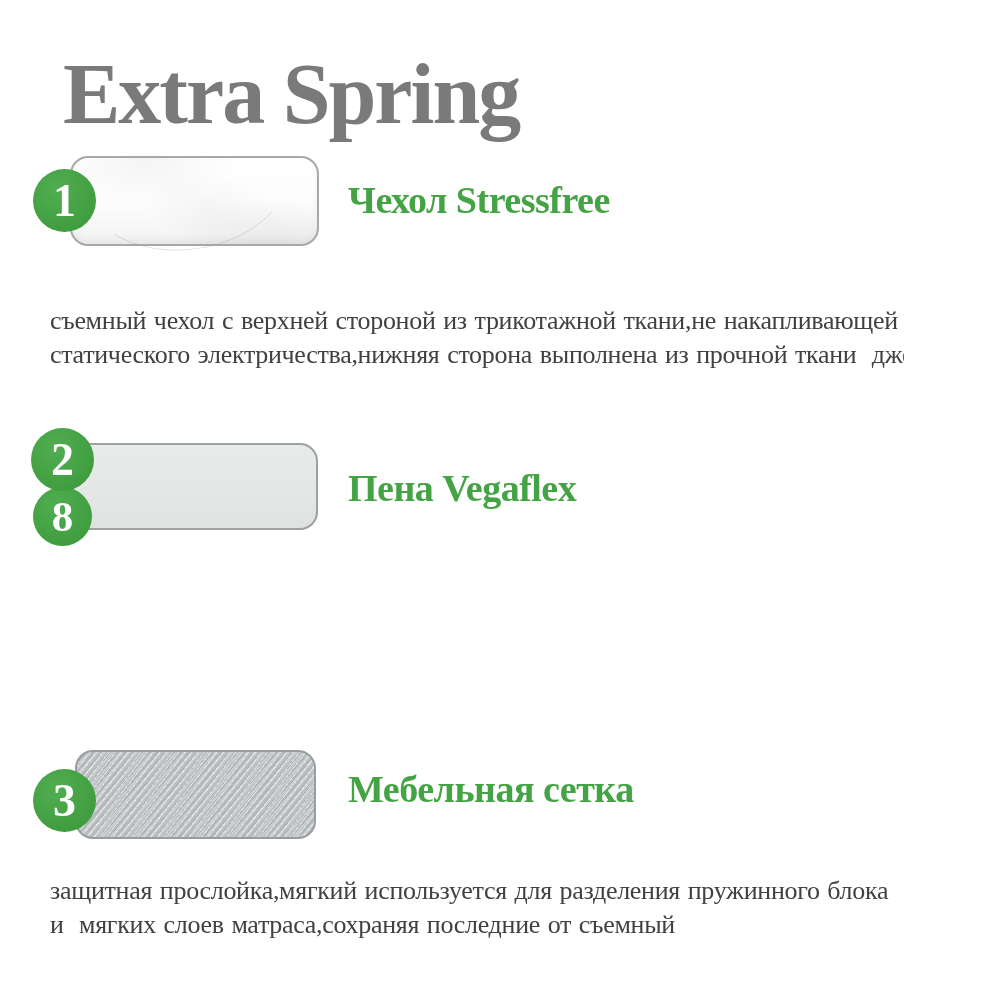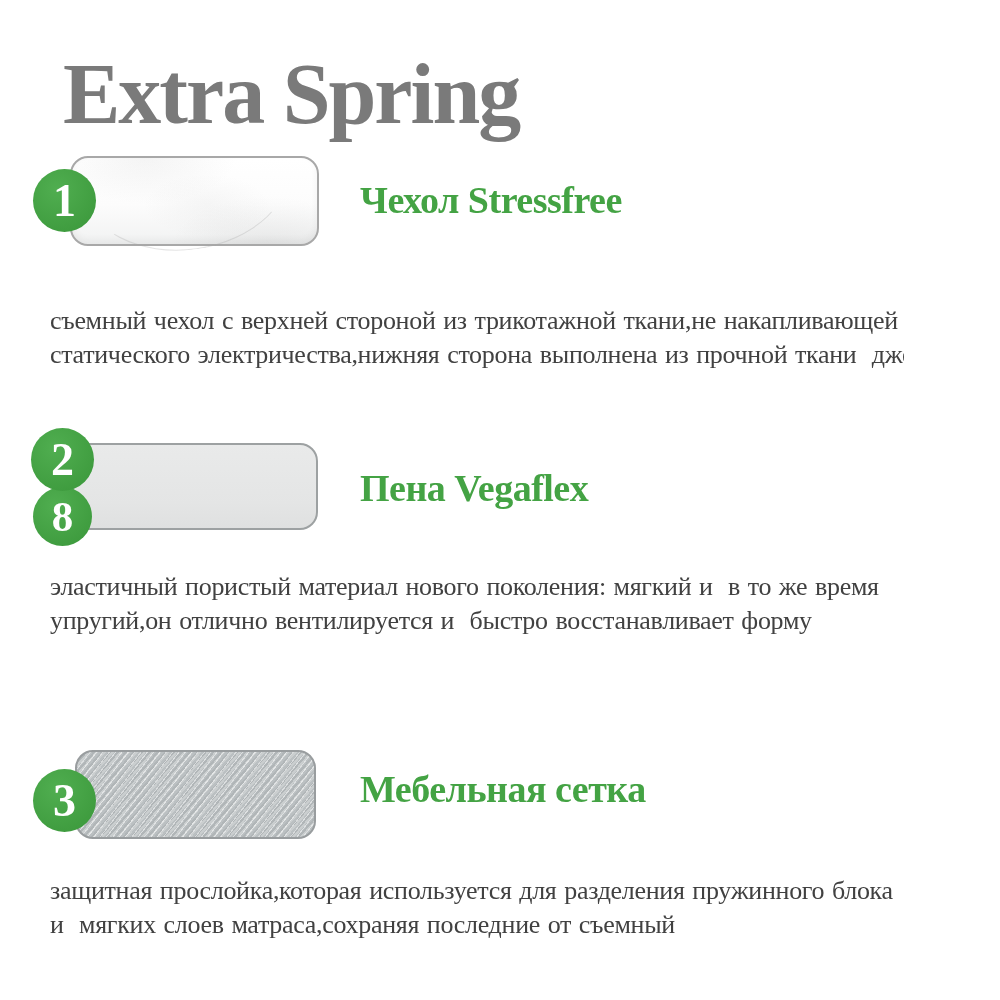--- a/index.html
+++ b/index.html
@@ -52,21 +52,20 @@
   }
   .badge-1 { left:33px; top:169px; }
   .badge-2 { left:31px; top:428px; }
   .badge-8 { left:33px; top:487px; width:59px; height:59px; font-size:43px; z-index:2; }
   .badge-3 { left:33px; top:769px; }
   
   .heading {
     position:absolute; left:348px;
     font-size:38px; font-weight:bold; color:#44a344; letter-spacing:-0.5px;
     white-space:nowrap;
-    margin-left:12px;
   }
   .heading-1 { top:178px; }
   .heading-2 { top:466px; }
   .heading-3 { top:767px;text-align:center; }
   
   .desc {
     position:absolute; left:50px;
     font-size:26px; line-height:34px; color:#414141;
     letter-spacing:-0.3px; word-spacing:1.5px;
   }
@@ -87,26 +86,22 @@
   <div class="heading heading-1">Чехол Stressfree</div>
   <div class="desc desc-1">
     <div class="desc-line">съемный чехол с верхней стороной из трикотажной ткани,не накапливающей</div>
     <div class="desc-line">статического электричества,нижняя сторона выполнена из прочной ткани  джерси</div>
   </div>
 
   <div class="layer layer-foam"></div>
   <div class="badge badge-2">2</div>
   <div class="badge badge-8">8</div>
   <div class="heading heading-2">Пена Vegaflex</div>
-  <div class="desc desc-2">
-    <div class="desc-line">эластичный пористый материал нового поколения: мягкий и  в то же время</div>
-    <div class="desc-line">упругий,он отлично вентилируется и  быстро восстанавливает форму</div>
-  </div>
 
   <div class="layer layer-mesh"></div>
   <div class="badge badge-3">3</div>
   <div class="heading heading-3">Мебельная сетка</div>
   <div class="desc desc-3">
-    <div class="desc-line">защитная прослойка,которая используется для разделения пружинного блока</div>
+    <div class="desc-line">защитная прослойка,мягкий используется для разделения пружинного блока</div>
     <div class="desc-line">и  мягких слоев матраса,сохраняя последние от съемный</div>
   </div>
 
 </div>
 
 </body></html>

